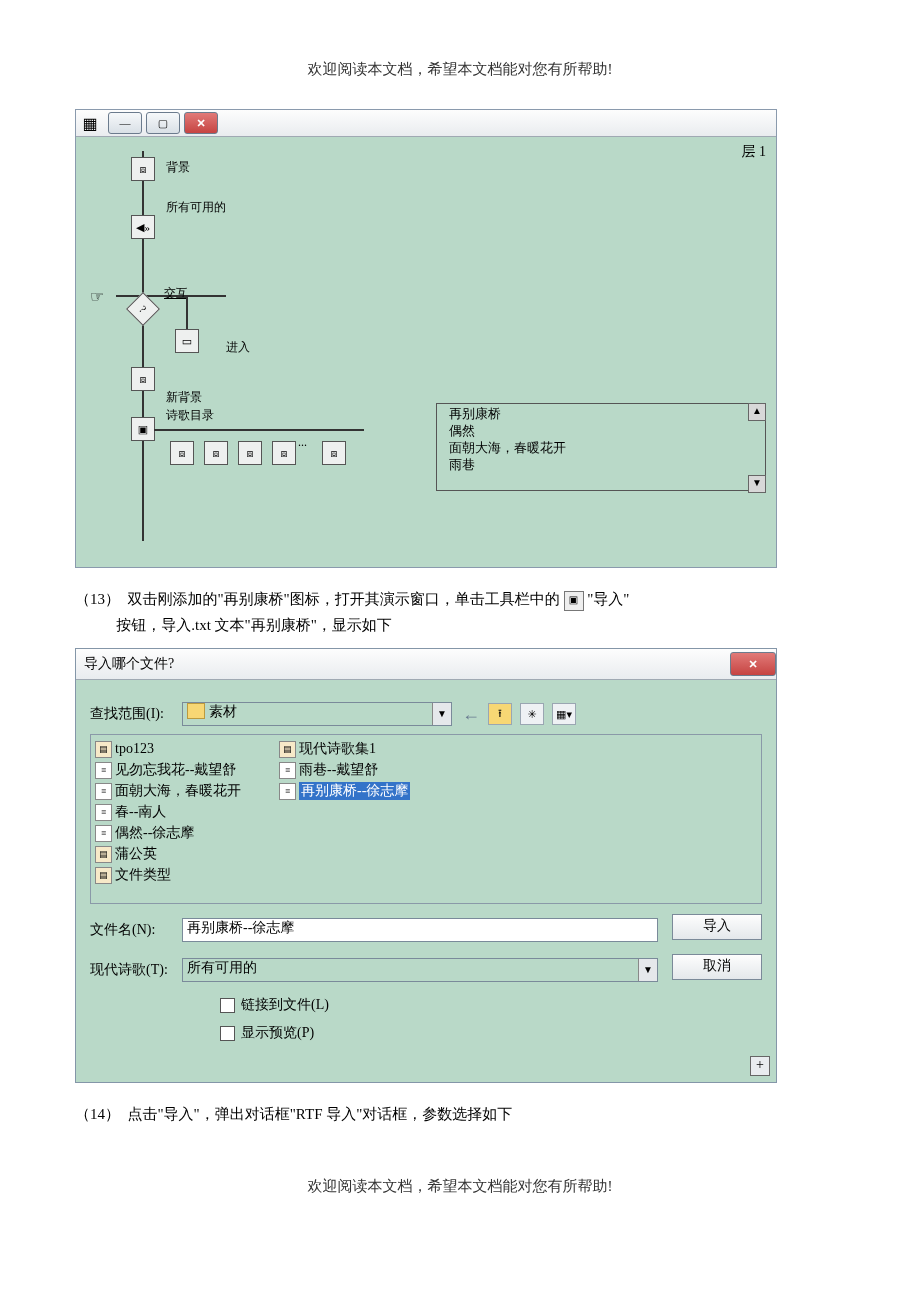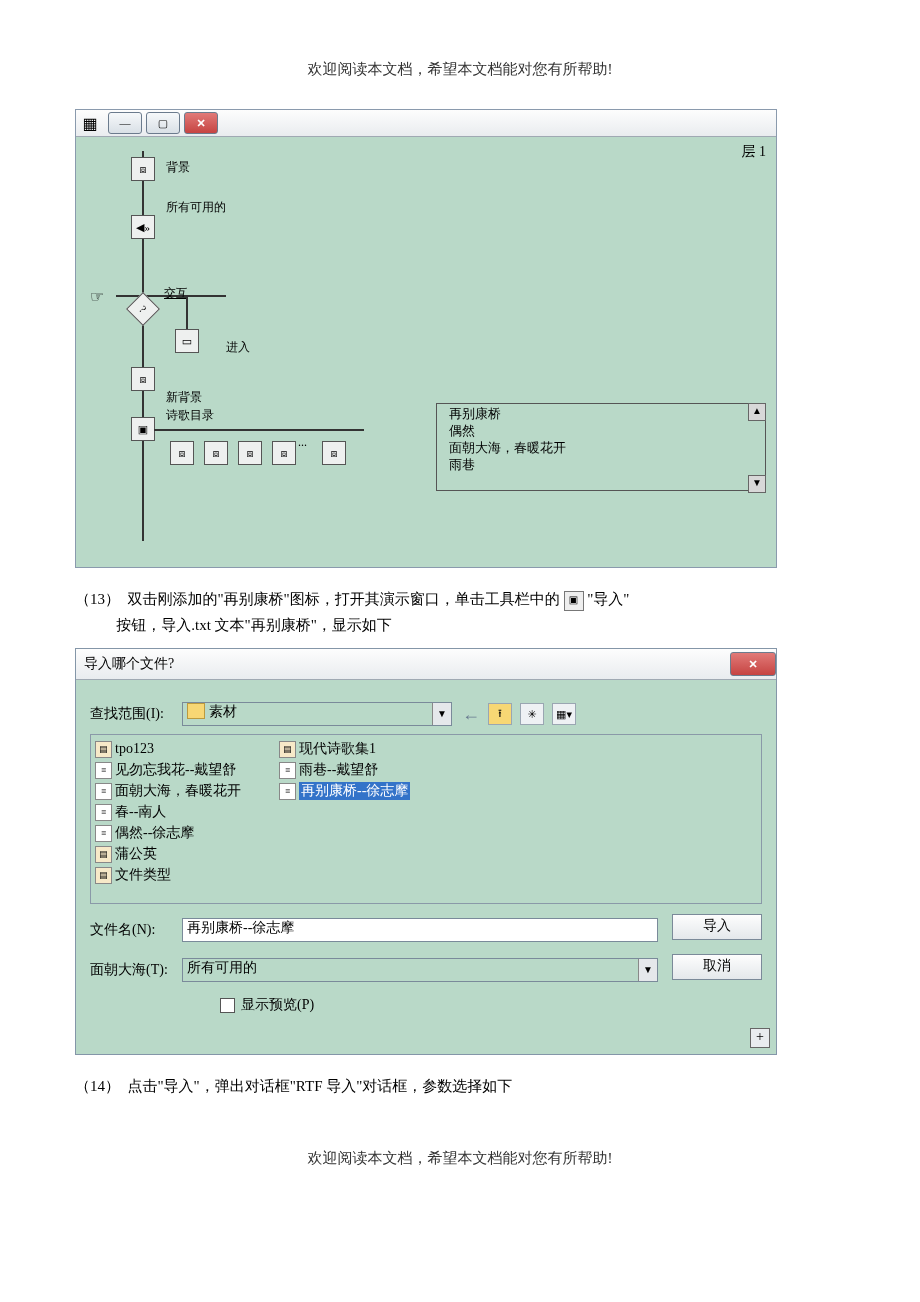--- a/index.html
+++ b/index.html
@@ -198,31 +198,35 @@
 
       <div class="row" style="margin-top:10px;">
         <span class="row-label">文件名(N):</span>
         <div class="combo" style="flex:1;">
           <span>再别康桥--徐志摩</span>
         </div>
         <div style="width:14px"></div>
         <div class="btn-import">导入</div>
       </div>
       <div class="row">
-        <span class="row-label">面朝大海(T):</span>
+        <span class="row-label">现代诗歌(T):</span>
         <div class="combo green" style="flex:1;">
           <span>所有可用的</span>
           <span class="arrow">▼</span>
         </div>
         <div style="width:14px"></div>
         <div class="btn-cancel">取消</div>
       </div>
 
       <div class="chk-row">
         <span class="chk"></span>
+        <span>链接到文件(L)</span>
+      </div>
+      <div class="chk-row">
+        <span class="chk"></span>
         <span>显示预览(P)</span>
       </div>
       <div style="height:18px"></div>
     </div>
     <div class="plus-box">+</div>
   </div>
 
   <div class="body-text">
     <span>（14）</span>&nbsp;
     <span>点击"导入"，弹出对话框"RTF 导入"对话框，参数选择如下</span>

